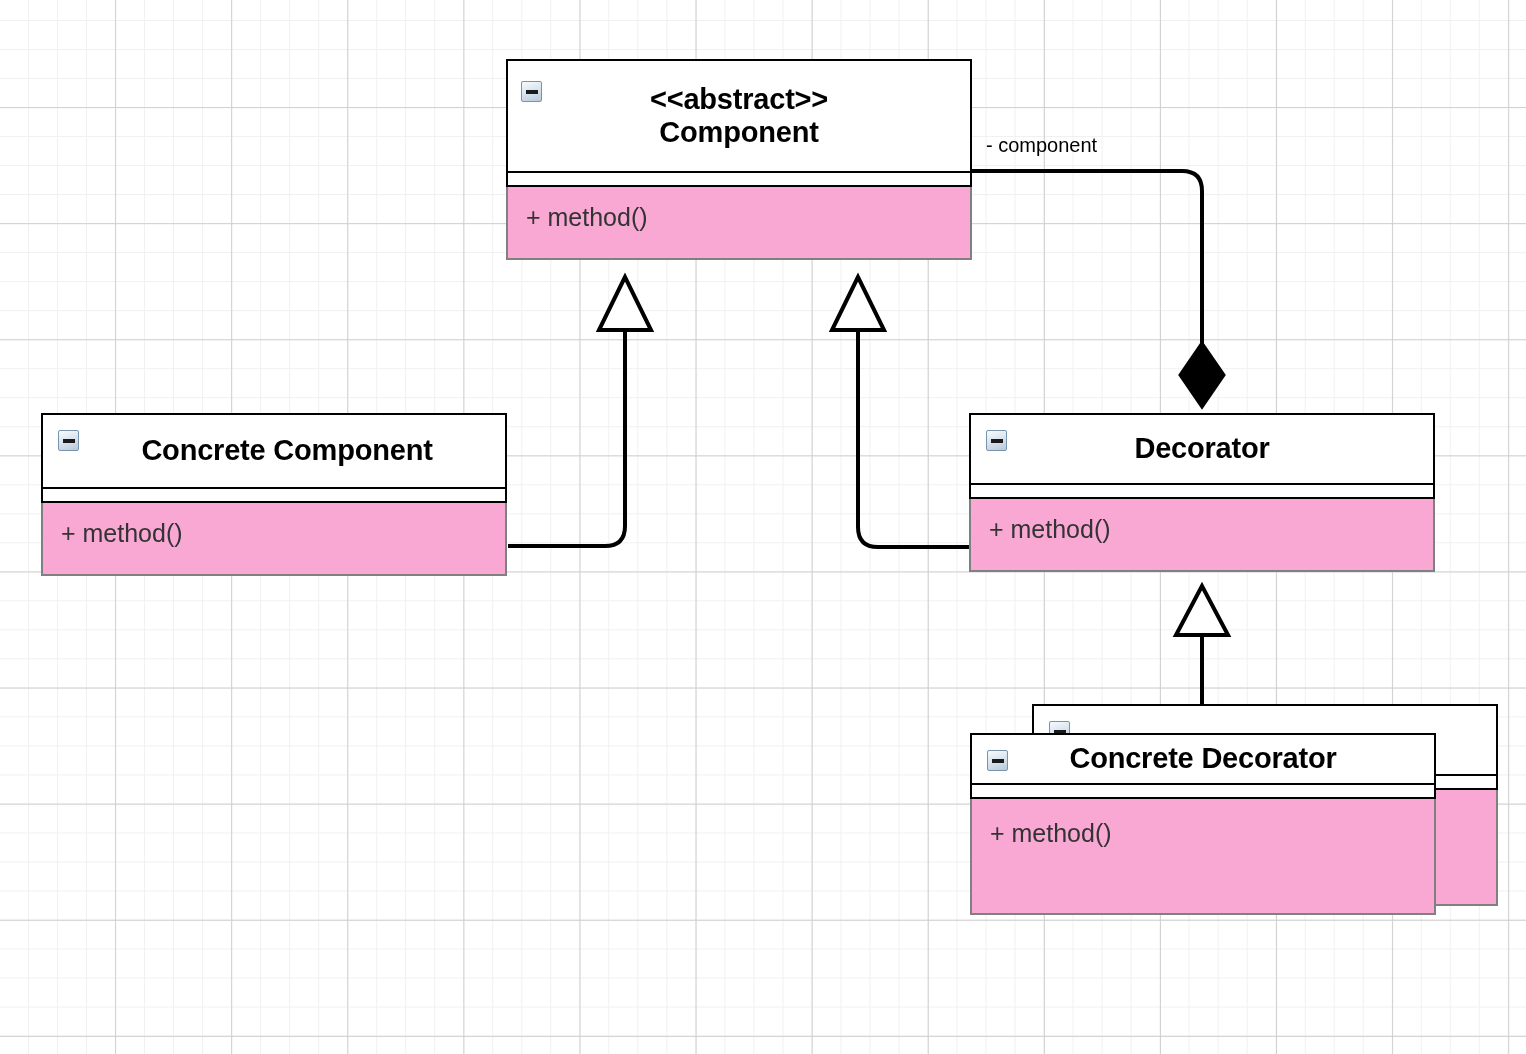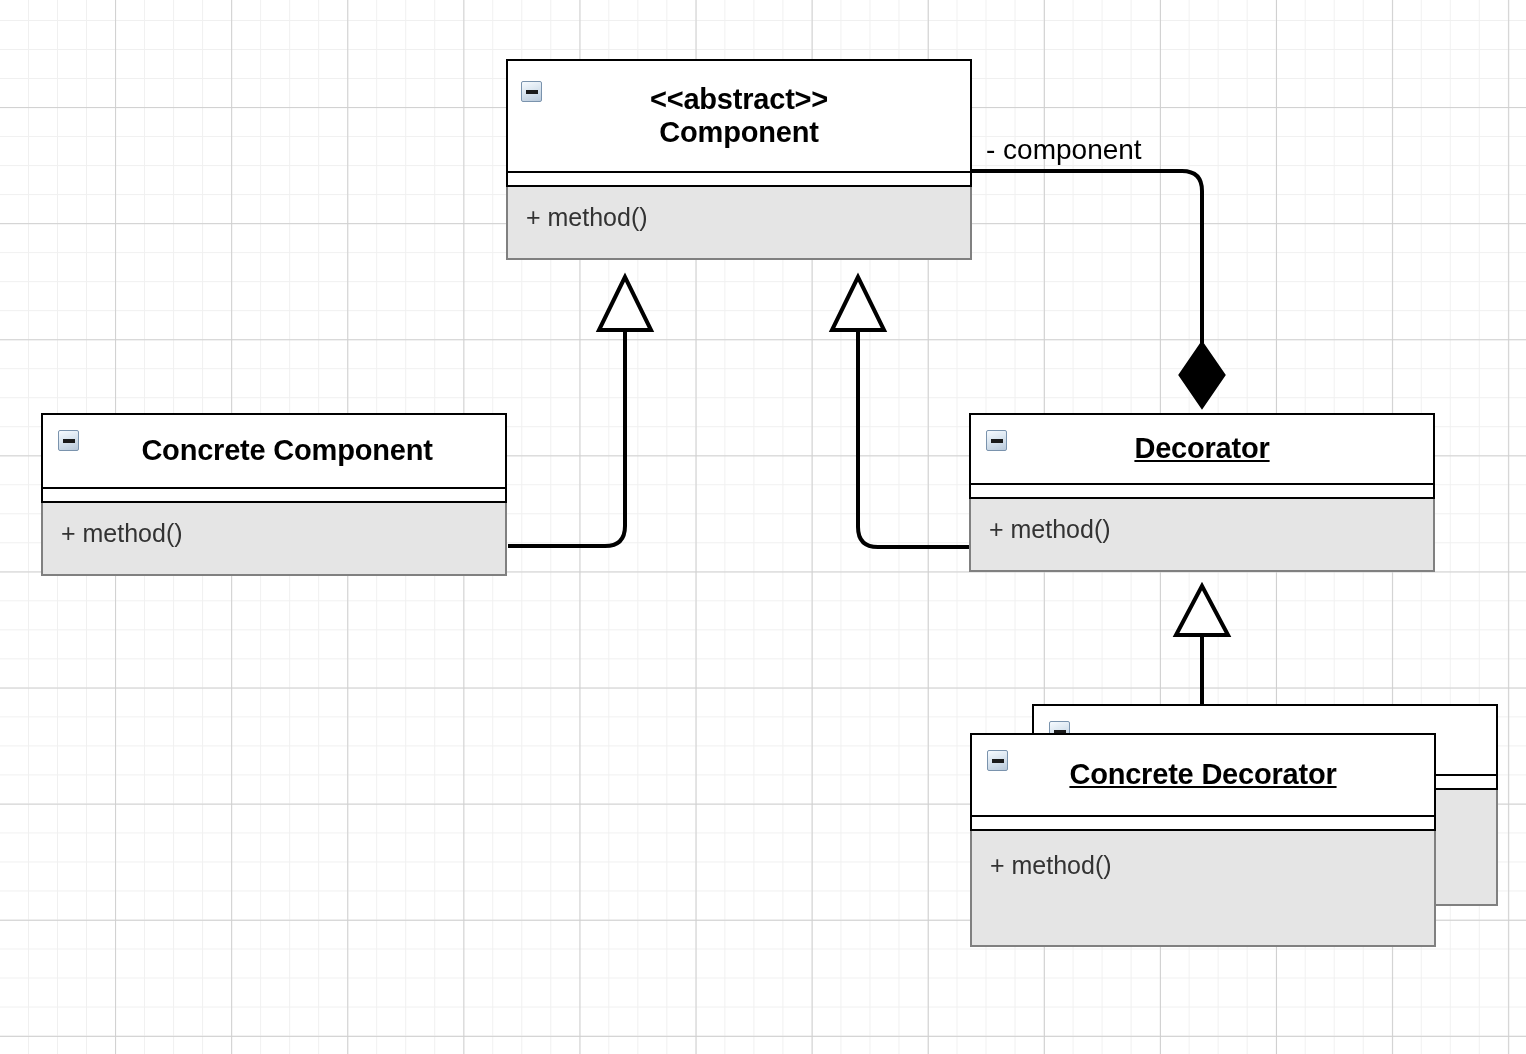--- a/index.html
+++ b/index.html
@@ -55,21 +55,21 @@
     border-left: 2px solid #000000;
     border-right: 2px solid #000000;
     border-bottom: 2px solid #000000;
     background: #ffffff;
     height: 14px;
   }
   .uml-ops-cmpt {
     box-sizing: border-box;
     border: 2px solid #808080;
     border-top: none;
-    background: #e5e5e5;
+    background: #f9a8d4;
     padding: 14px 18px 10px 18px;
   }
   .uml-op {
     font-size: 25px;
     color: #333333;
     line-height: 1.62;
     white-space: nowrap;
   }
 
   
@@ -89,21 +89,21 @@
     content: "";
     display: block;
     width: 12px;
     height: 4px;
     background: #1a1a1a;
   }
 
   
   .edge-label {
     position: absolute;
-    font-size: 28px;
+    font-size: 20px;
     color: #000000;
     white-space: nowrap;
   }
 
   svg.edges {
     position: absolute;
     left: 0;
     top: 0;
     width: 1526px;
     height: 1054px;
@@ -158,41 +158,41 @@
       <span class="collapse-icon" style="left:15px; top:15px;"></span>
       <span class="uml-name-text" style="font-size:29px; padding-left:26px;">Concrete Component</span>
     </div>
     <div class="uml-attr-cmpt"></div>
     <div class="uml-ops-cmpt" style="height:73px; padding-top:10px;">
       <div class="uml-op">+ method()</div>
     </div>
   </div>
 
   <div class="uml-class" style="left:969px; top:413px; width:466px;">
-    <div class="uml-name-cmpt" style="height:72px;text-decoration:underline;">
+    <div class="uml-name-cmpt" style="height:72px;">
       <span class="collapse-icon" style="left:15px; top:15px;"></span>
       <span class="uml-name-text" style="font-size:29px;">Decorator</span>
     </div>
     <div class="uml-attr-cmpt"></div>
     <div class="uml-ops-cmpt" style="height:73px; padding-top:10px;">
       <div class="uml-op">+ method()</div>
     </div>
   </div>
 
   <div class="uml-class" style="left:1032px; top:704px; width:466px;">
     <div class="uml-name-cmpt" style="height:72px;">
       <span class="collapse-icon" style="left:15px; top:15px;"></span>
       <span class="uml-name-text" style="font-size:29px;"></span>
     </div>
     <div class="uml-attr-cmpt"></div>
     <div class="uml-ops-cmpt" style="height:116px;"></div>
   </div>
 
   <div class="uml-class" style="left:970px; top:733px; width:466px;">
-    <div class="uml-name-cmpt" style="height:84px;text-decoration:underline;">
+    <div class="uml-name-cmpt" style="height:52px;">
       <span class="collapse-icon" style="left:15px; top:15px;"></span>
       <span class="uml-name-text" style="font-size:29px;">Concrete Decorator</span>
     </div>
     <div class="uml-attr-cmpt"></div>
     <div class="uml-ops-cmpt" style="height:116px;">
       <div class="uml-op">+ method()</div>
     </div>
   </div>
 
 </div>

